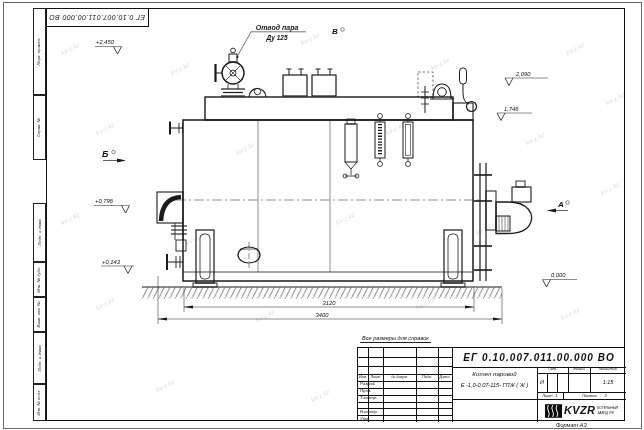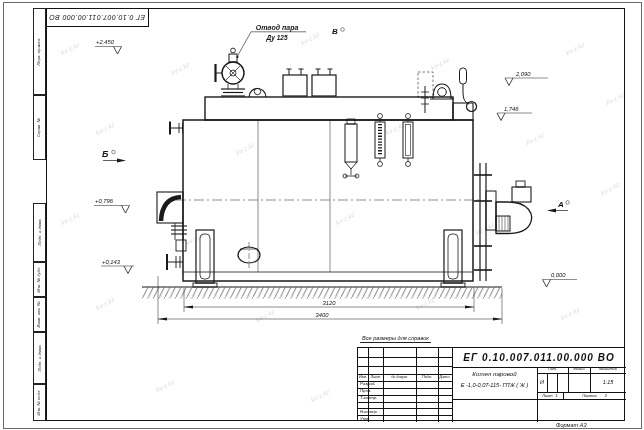--- a/index.html
+++ b/index.html
@@ -361,20 +361,33 @@
 
     <div class="tb-text" style="left:179px;top:44px;width:26px;height:7px;font-size:4px;gap:3px;">
       <span>Лист</span>
         <span>1</span>
     </div>
     <div class="tb-text" style="left:205px;top:44px;width:63px;height:7px;font-size:4px;gap:8px;">
       <span>Листов</span>
         <span>2</span>
     </div>
 
+    <div id="logo-row" class="tb-text">
+      <svg id="logo-mark" viewBox="0 0 20 16">
+        <rect x="0" y="0" width="20" height="16" fill="#0c0c0c"></rect>
+        <path d="M4,1 q-2,3.5 0,7 q2,3.5 0,7" stroke="#fff" stroke-width="1.1" fill="none"></path>
+        <path d="M9,1 q-2,3.5 0,7 q2,3.5 0,7" stroke="#fff" stroke-width="1.1" fill="none"></path>
+        <path d="M14,1 q-2,3.5 0,7 q2,3.5 0,7" stroke="#fff" stroke-width="1.1" fill="none"></path>
+      </svg>
+      <span id="logo-word">KVZR</span>
+      <span id="logo-cap">
+        <span>КОТЕЛЬНЫЙ</span>
+        <span>ЗАВОД РФ</span>
+      </span>
+    </div>
   <div class="ln" style="left: 10px; top: 0px; width: 1px; height: 74px;"></div>
       <div class="ln" style="left: 25px; top: 0px; width: 1px; height: 74px;"></div>
       <div class="ln" style="left: 58px; top: 0px; width: 1px; height: 74px;"></div>
       <div class="ln" style="left: 80px; top: 0px; width: 1px; height: 74px;"></div>
       <div class="ln" style="left: 93.5px; top: 0px; width: 1px; height: 74px;"></div>
       <div class="ln" style="left: 179px; top: 19px; width: 1px; height: 55px;"></div>
       <div class="ln" style="left: 189px; top: 25px; width: 1px; height: 19px;"></div>
       <div class="ln" style="left: 199px; top: 25px; width: 1px; height: 19px;"></div>
       <div class="ln" style="left: 210px; top: 19px; width: 1px; height: 25px;"></div>
       <div class="ln" style="left: 232px; top: 19px; width: 1px; height: 25px;"></div>

